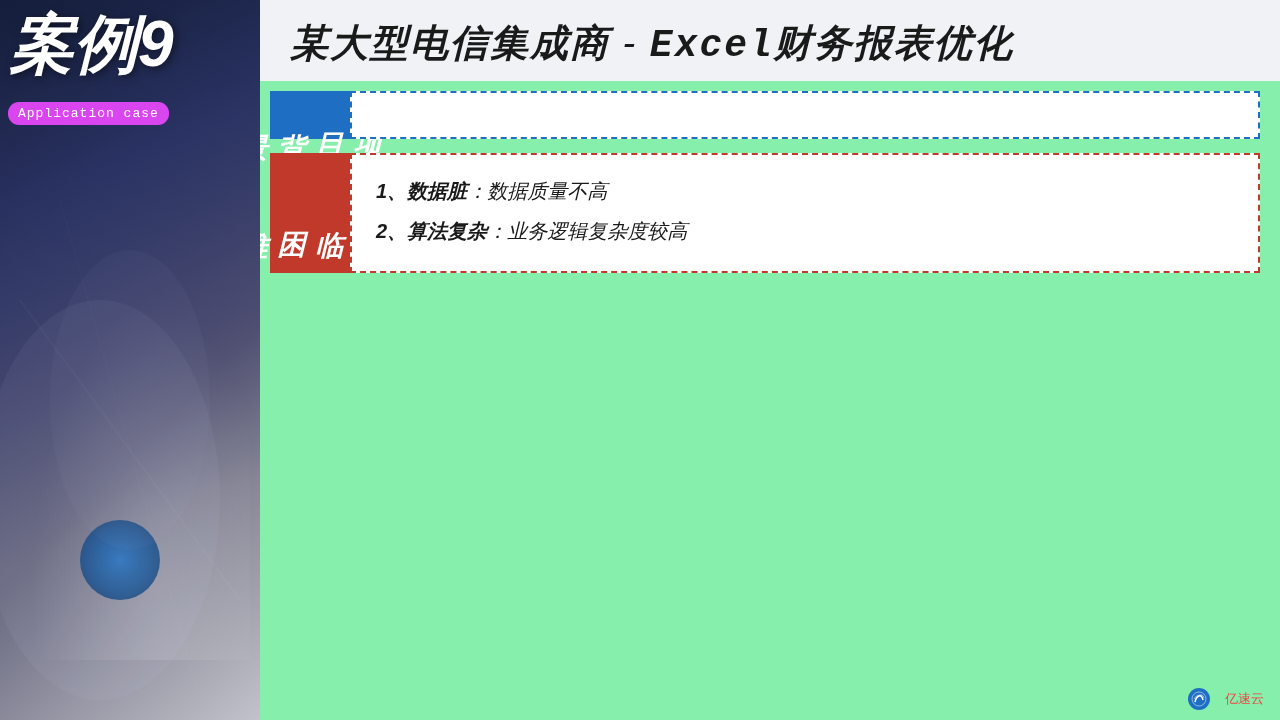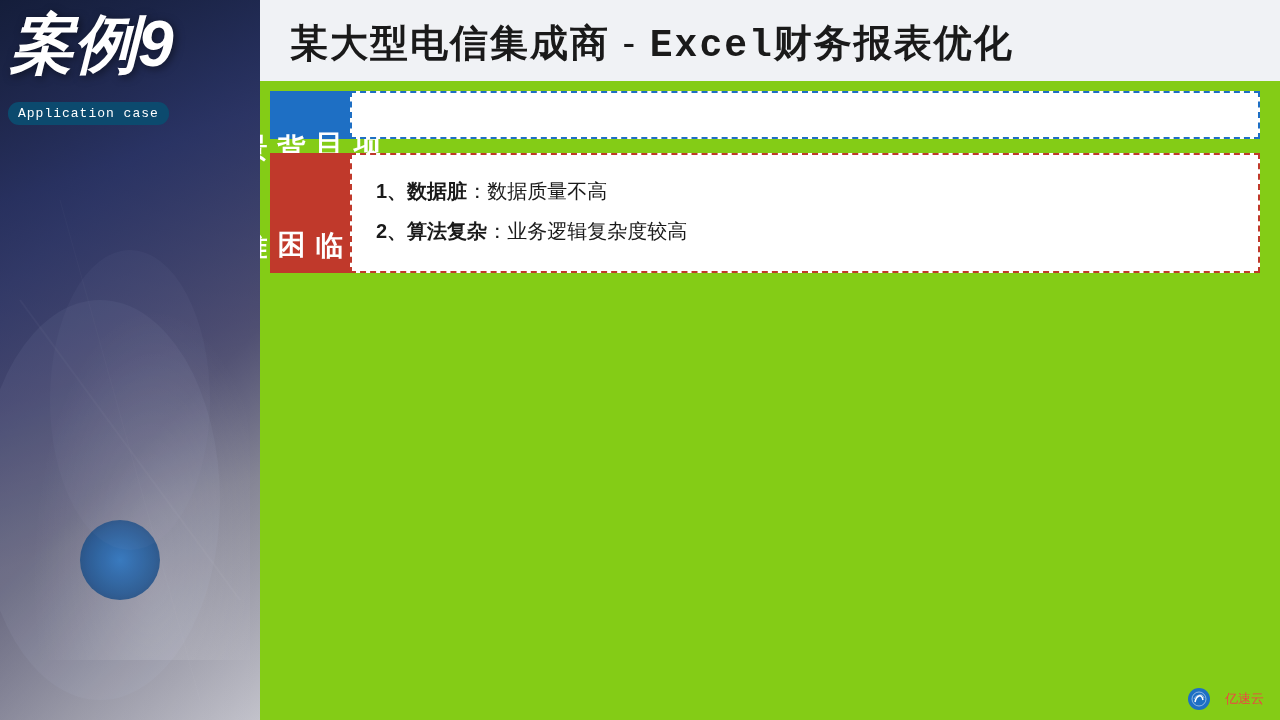--- a/index.html
+++ b/index.html
@@ -60,22 +60,23 @@
       opacity: 0.8;
     }
 
     
     .main-content {
       position: absolute;
       left: 260px;
       top: 0;
       right: 0;
       bottom: 0;
-      background: #84cc16;
+      background: #86efac;
       z-index: 1;
+      font-style: italic;
     }
 
     
     .header {
       padding: 18px 30px 12px 30px;
       background: #f0f2f5;
     }
 
     .header-title {
       font-size: 38px;
@@ -104,21 +105,21 @@
       font-style: italic;
       line-height: 1;
       text-shadow: 2px 2px 8px rgba(0,0,0,0.5);
       z-index: 3;
     }
 
     .application-case-badge {
       position: absolute;
       top: 102px;
       left: 8px;
-      background: #0c4a6e;
+      background: #d946ef;
       color: #ffffff;
       font-size: 13px;
       font-family: 'Courier New', monospace;
       padding: 4px 10px;
       z-index: 3;
       letter-spacing: 1px;
       border-radius: 11px;
     }
 
     

